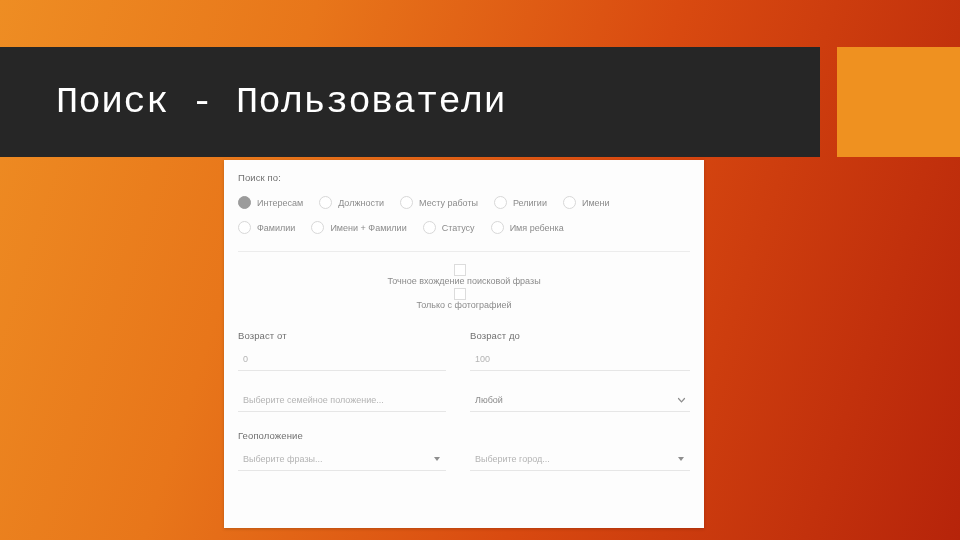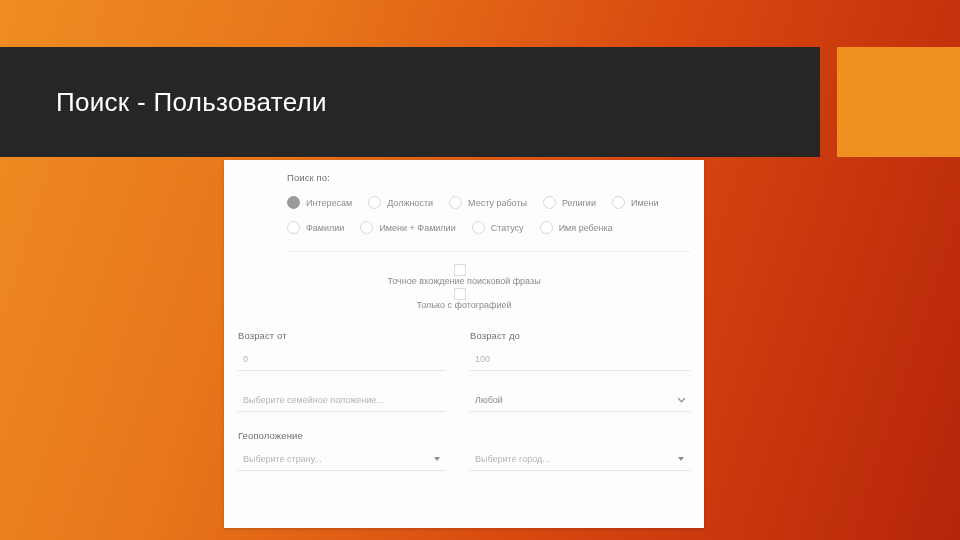--- a/index.html
+++ b/index.html
@@ -40,41 +40,41 @@
     width: 820px;
     height: 110px;
     background: #262626;
   }
   #title-text {
     position: absolute;
     left: 56px;
     top: 0px;
     height: 106px;
     line-height: 110px;
-    font-size: 26px;
+    font-size: 37px;
     color: #ffffff;
     letter-spacing: 0.3px;
     white-space: nowrap;
+    font-family: Liberation Mono, monospace;
   }
 
   
   #form-panel {
     position: absolute;
     left: 224px;
     top: 160px;
     width: 480px;
     height: 368px;
     background: #fdfdfd;
     overflow: hidden;
     box-shadow: 0 1px 3px rgba(0,0,0,0.18);
   }
 
   .panel-pad {
-    padding: 12px 14px 0 30px;
-    margin-left: 33px;
+    padding: 12px 14px 0 14px;
   }
 
   .field-label {
     font-size: 9.5px;
     color: #707070;
     margin-bottom: 7px;
     letter-spacing: 0.1px;
   }
 
   
@@ -309,21 +309,21 @@
           </svg>
         </div>
       </div>
     </div>
 
     <div class="geo-block">
       <div class="field-label">Геоположение</div>
       <div class="geo-row">
         <div class="geo-col left">
           <div class="underline-input">
-            <span class="val">Выберите страну...</span>
+            <span class="val">Выберите фразы...</span>
             <span class="caret"></span>
           </div>
         </div>
         <div class="geo-col right">
           <div class="underline-input">
             <span class="val">Выберите город...</span>
             <span class="caret"></span>
           </div>
         </div>
       </div>

